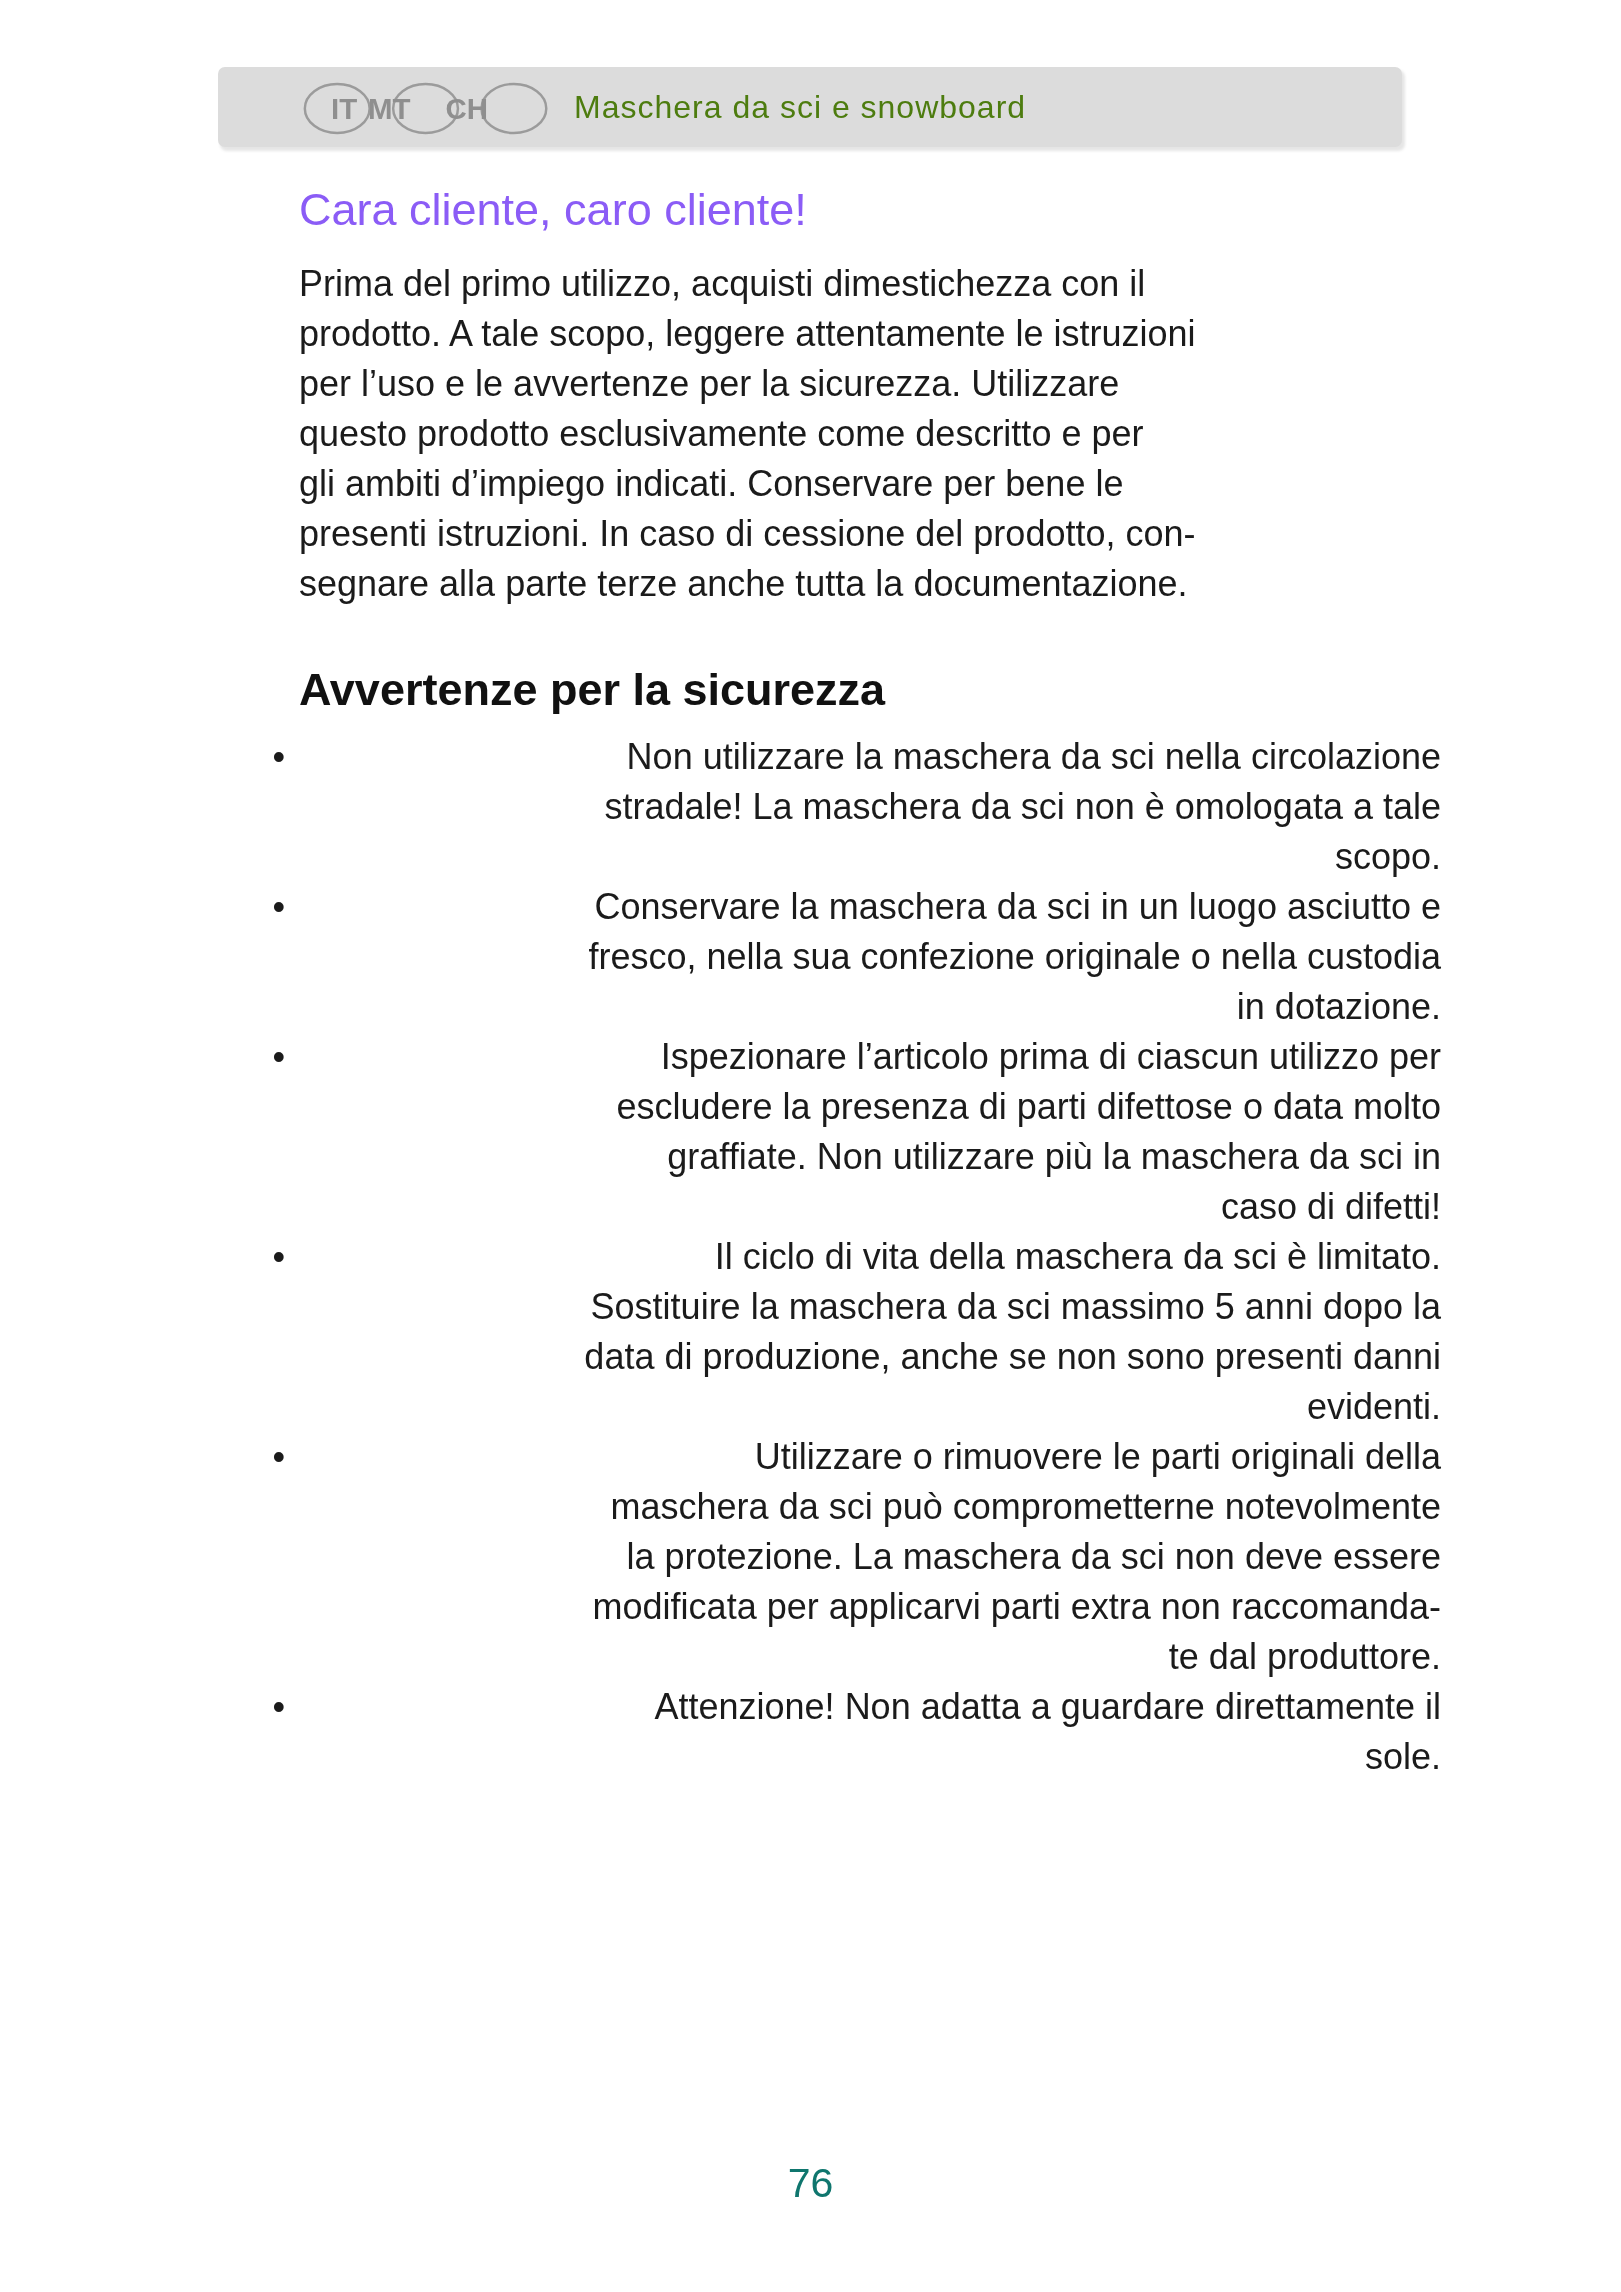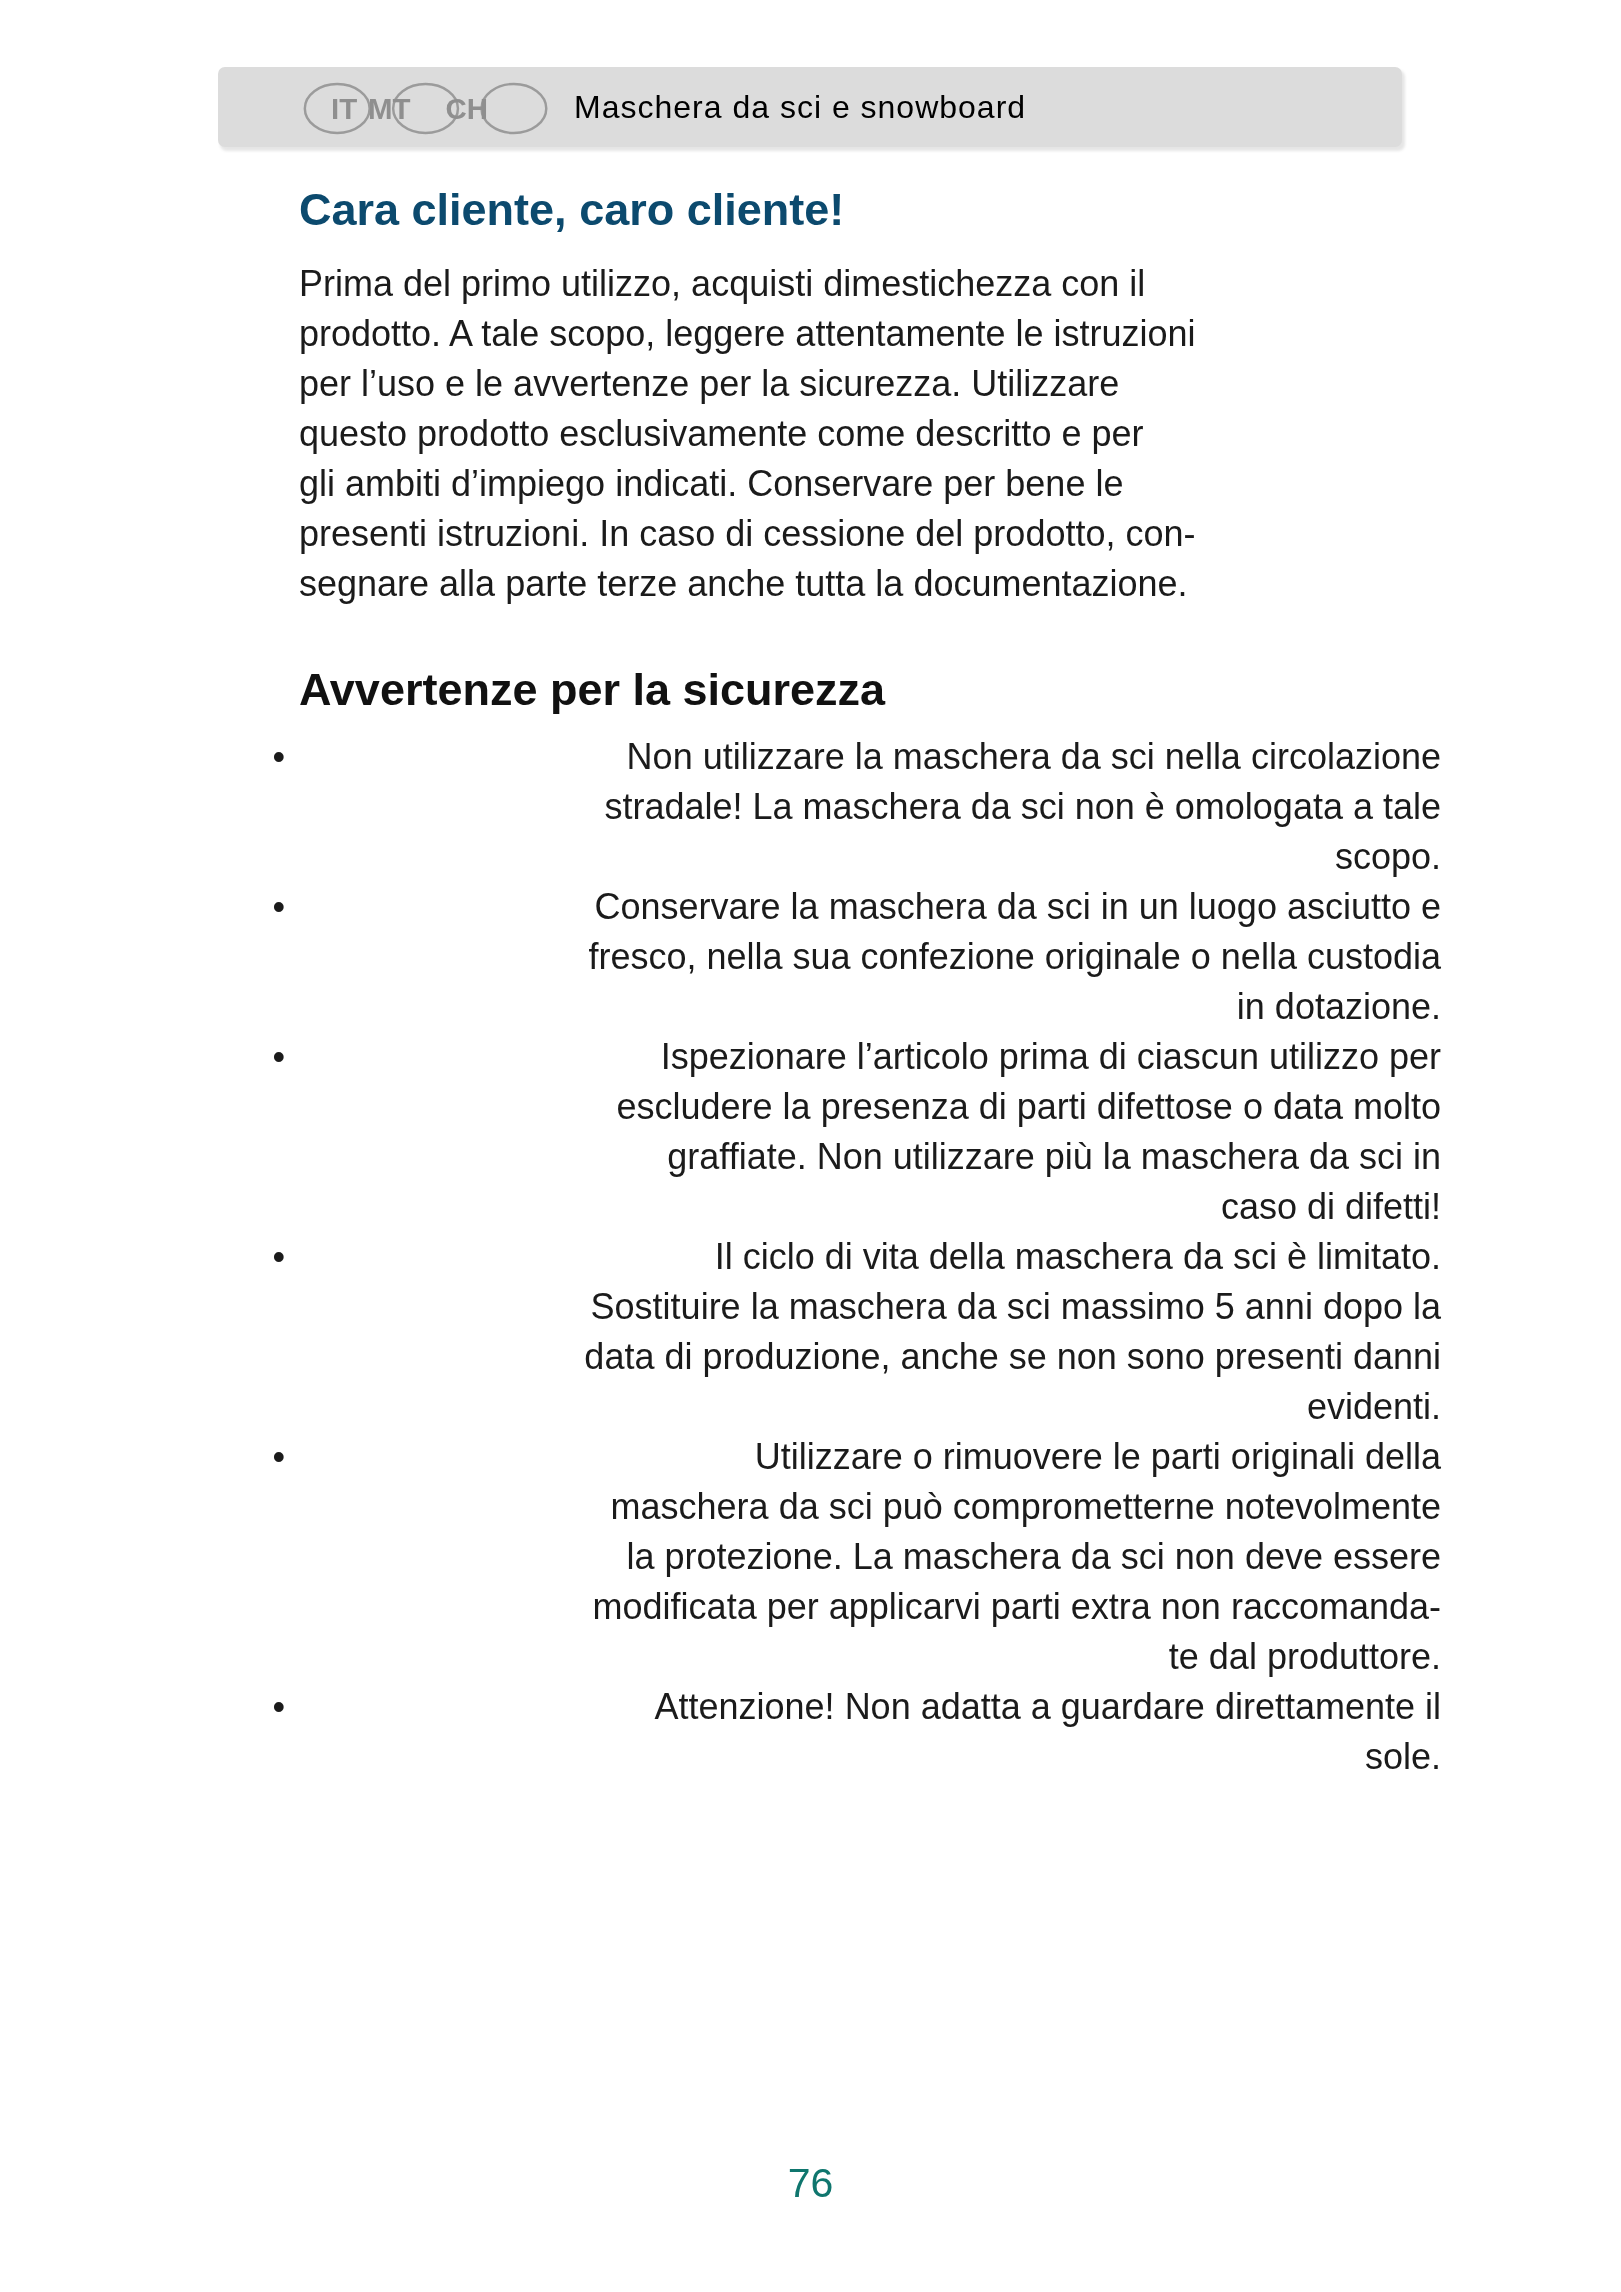--- a/index.html
+++ b/index.html
@@ -28,37 +28,37 @@
     position: absolute;
     left: 78px;
     top: 9.8px;
   }
   .header-title {
     position: absolute;
     left: 356px;
     top: 21.6px;
     font-size: 32px;
     letter-spacing: 1px;
-    color: #000000;
+    color: #4d7c0f;
     white-space: nowrap;
   }
 
   
   .content {
     position: absolute;
     left: 299px;
     top: 182px;
     width: 1142px;
   }
   h1.doc-heading {
     margin: 0 0 21.6px 0;
     font-size: 45px;
     line-height: 55px;
-    font-weight: bold;
-    color: #0c4a6e;
+    font-weight: normal;
+    color: #8b5cf6;
   }
   h2.doc-heading {
     margin: 53px 0 15.7px 0;
     font-size: 45px;
     line-height: 55px;
     font-weight: bold;
     color: #111111;
   }
   .para {
     margin: 0;

